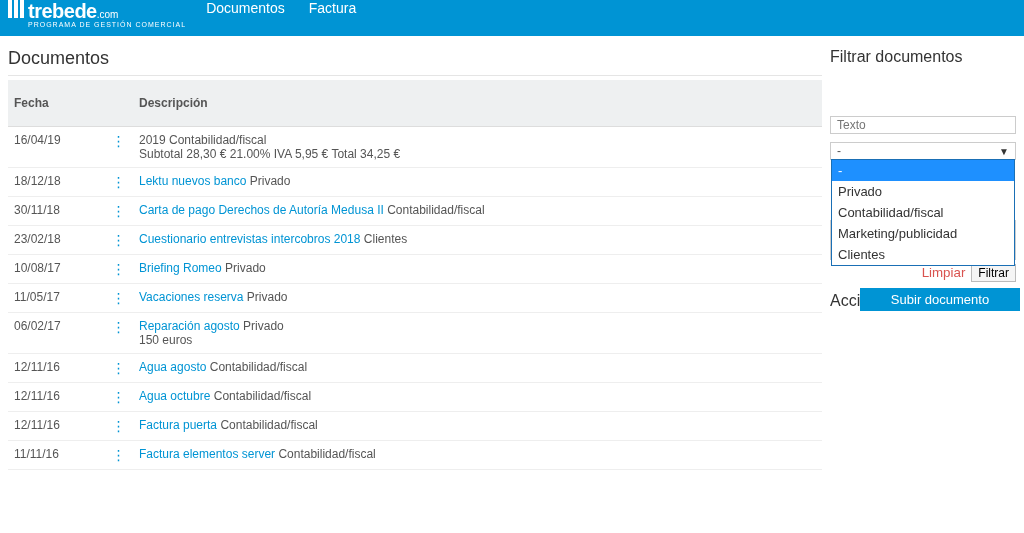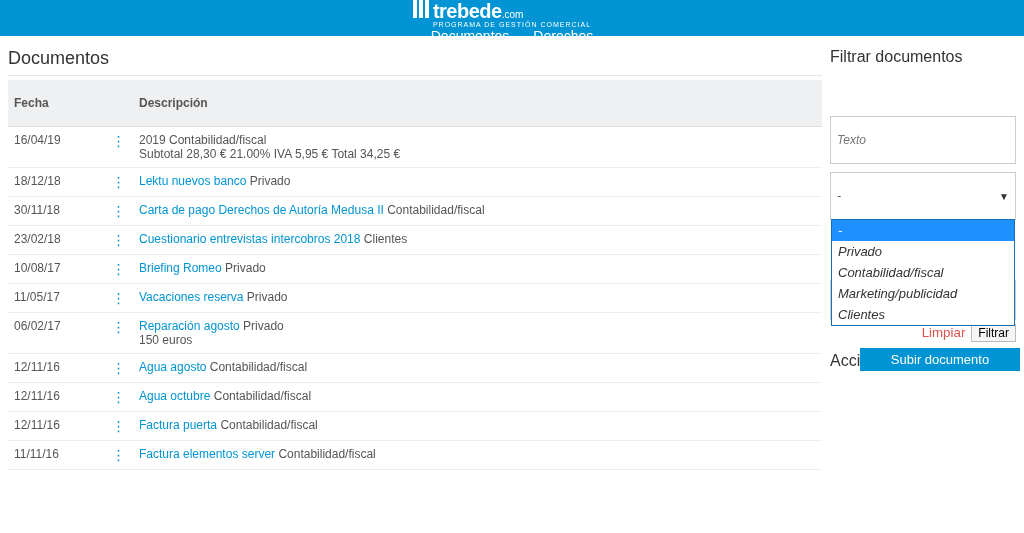--- a/index.html
+++ b/index.html
@@ -1,19 +1,19 @@
 <!DOCTYPE html>
 <html><head>
 <meta charset="utf-8">
 <style>
   * { margin:0; padding:0; box-sizing:border-box; }
   body { font-family: Arial, Helvetica, sans-serif; font-size:13px; color:#333; background:#fff; width:1024px; }
   
   
-  .topbar { background:#0094d4; color:#fff; height:36px; display:flex; align-items:center; padding:0 8px;flex-direction:column; }
+  .topbar { background:#0094d4; color:#fff; height:36px; display:flex; align-items:flex-start; padding:0 8px; }
   .logo { display:flex; align-items:baseline; margin-right:20px; }
   .logo-bars { display:flex; gap:2px; margin-right:4px; align-items:flex-end;}
   .logo-bars span { display:inline-block; width:4px; background:#fff; }
   .logo-bars span:nth-child(1){height:18px;}
   .logo-bars span:nth-child(2){height:18px;}
   .logo-bars span:nth-child(3){height:18px;}
   .logo-text { font-weight:bold; font-size:20px; letter-spacing:-0.5px; }
   .logo-sub { font-size:7px; letter-spacing:1px; display:block; margin-top:-2px; }
   .nav-links { display:flex; gap:24px; font-size:14px; }
   .nav-links span { cursor:pointer; }
@@ -30,22 +30,22 @@
   table.docs td { padding:6px 6px; border-bottom:1px solid #eee; vertical-align:top; font-size:12px; color:#555;}
   table.docs td.date { width:95px; white-space:nowrap;margin-top:29px;}
   table.docs td.menu { width:30px; text-align:center;}
   .kebab { color:#0094d4; cursor:pointer; font-size:14px; letter-spacing:-1px; display:inline-block;}
   .link { color:#0094d4; }
   .desc-rest { color:#555; }
   .sub-line { color:#555; }
 
   
   .filter-input, .filter-select, .filter-date {
-    width:100%; border:1px solid #ccc; padding:16px 6px; font-size:12px; margin-bottom:8px;
-    background:#fff; color:#999;font-style:italic;
+    width:100%; border:1px solid #ccc; padding:1px 6px; font-size:12px; margin-bottom:8px;
+    background:#fff; color:#999;
   }
   .filter-select { position:relative; color:#555; }
   .filter-select-display { display:flex; justify-content:space-between; align-items:center; cursor:pointer;}
   .caret { font-size:10px; color:#333;}
   
   .dropdown-list { position:absolute; left:0; right:0; top:100%; border:1px solid #1a6fb5; background:#fff; z-index:20; font-size:13px;}
   .dropdown-list .opt { padding:3px 6px; cursor:pointer; color:#333;}
   .dropdown-list .opt.highlight { background:#1e90ff; color:#fff; }
 
   .date-block { position:relative; }
@@ -71,21 +71,21 @@
         <span></span>
         <span></span>
       </div>
     <div>
       <span class="logo-text">trebede</span><span style="font-size:10px;">.com</span>
       <span class="logo-sub">PROGRAMA DE GESTIÓN COMERCIAL</span>
     </div>
   </div>
   <div class="nav-links">
     <span>Documentos</span>
-    <span>Derechos</span>
+    <span>Factura</span>
   </div>
 </div>
 
 <div class="main">
   <div class="left">
     <h2 class="page-title">Documentos</h2>
     <table class="docs">
       <thead>
         <tr>
           <th>Fecha</th>

